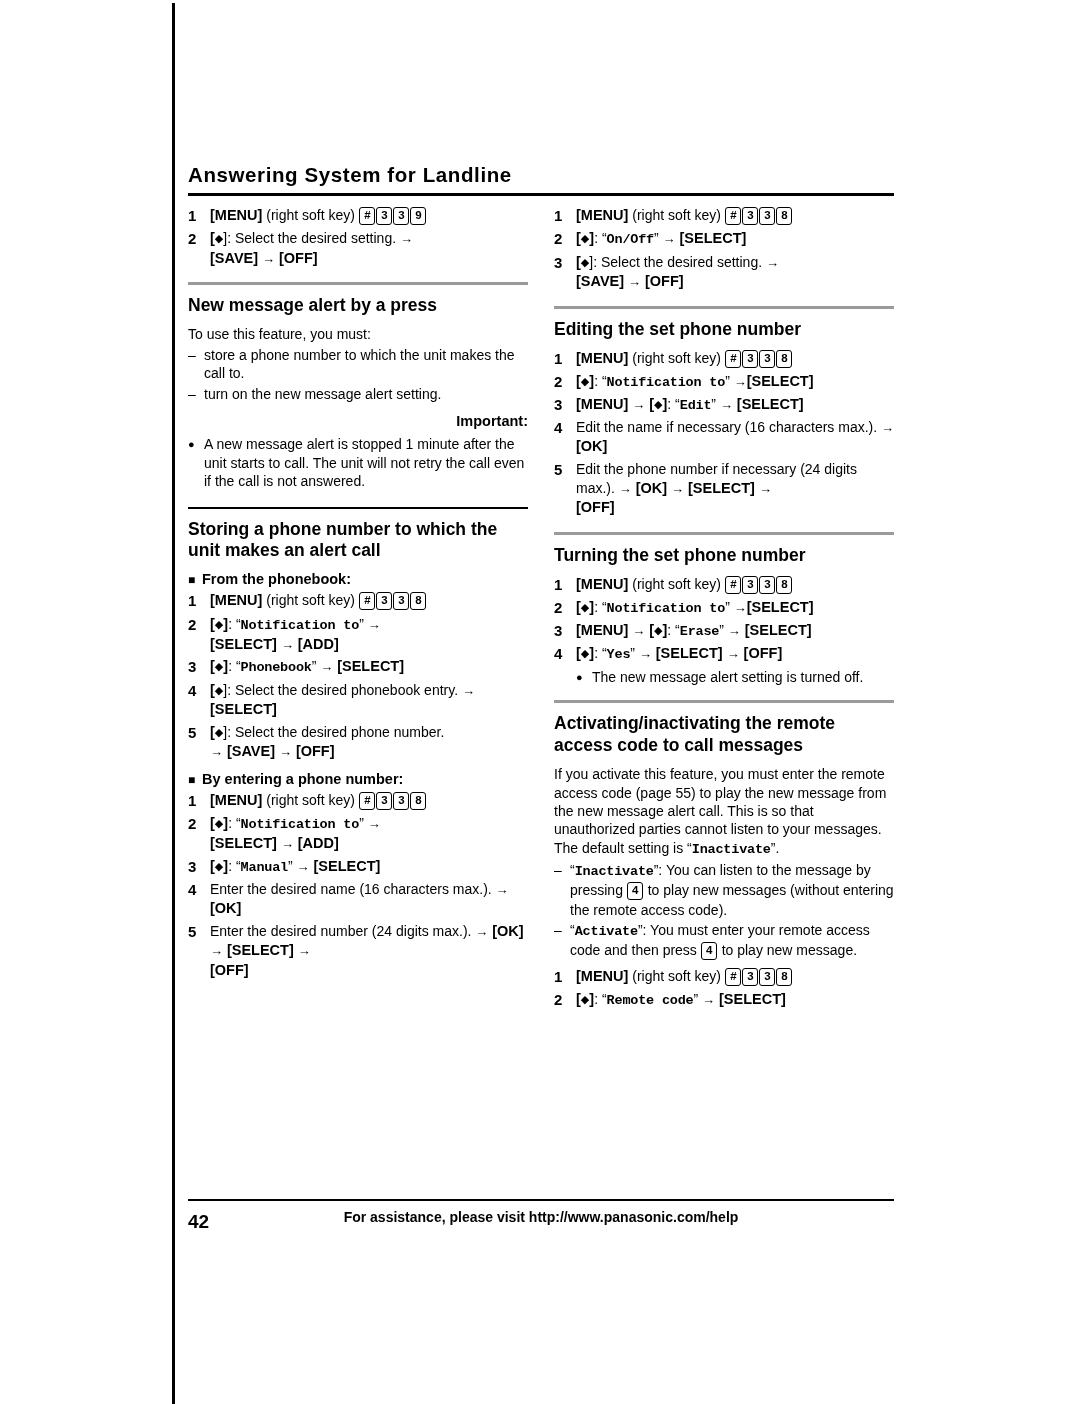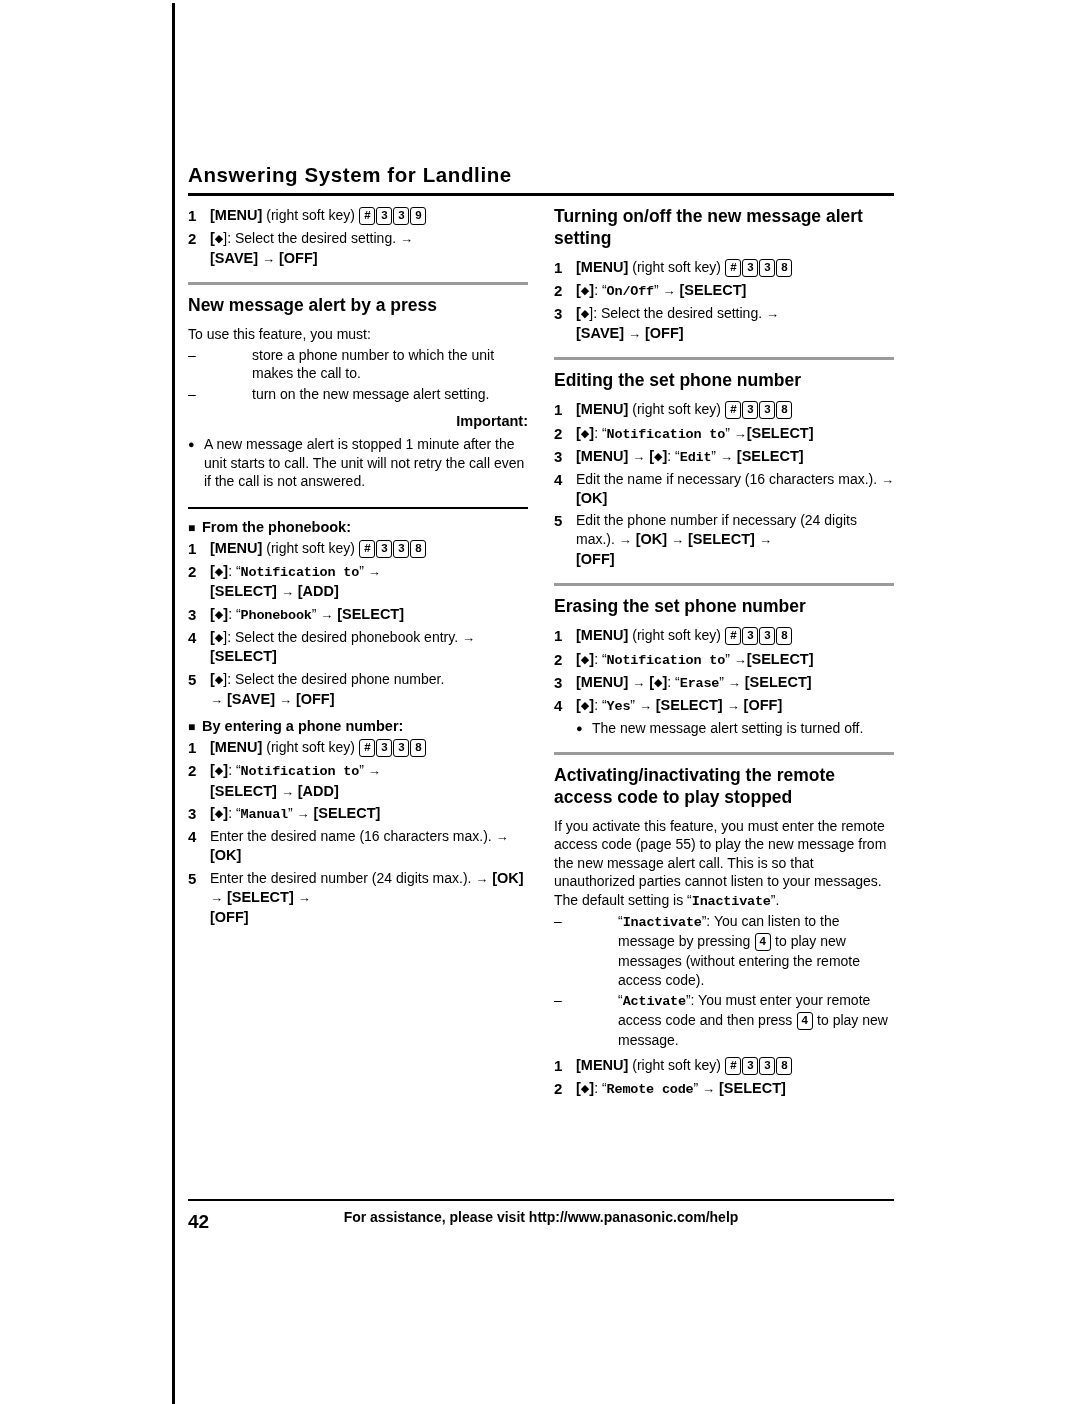--- a/index.html
+++ b/index.html
@@ -108,21 +108,20 @@
   .dash .d {
     width: 16px;
     flex: 0 0 16px;
     font-size: 14px;
     line-height: 1.32;
   }
   .dash .t {
     font-size: 14px;
     line-height: 1.32;
     flex: 1;
-    margin-left: 48px;
   }
   
   .bullet {
     display: flex;
     margin-bottom: 2px;
   }
   .bullet .b {
     width: 16px;
     flex: 0 0 16px;
     font-size: 11px;
@@ -257,20 +256,21 @@
 
 
         <h3 class="sub">Important:</h3>
         <div class="bullet">
           <div class="b">●</div>
           <div class="t">A new message alert is stopped 1 minute after the unit starts to call. The unit will not retry the call even if the call is not answered.</div>
         </div>
 
         <div class="rule-black"></div>
 
+        <h2 class="sec">Storing a phone number to which the unit makes an alert call</h2>
 
         <div class="sqhead">
           <div class="sq">■</div>
           <div class="t">From the phonebook:</div>
         </div>
 
         <div class="step">
           <div class="num">1</div>
           <div class="txt">
             <span class="bk">[MENU]</span><span> (right soft key) </span><span class="key">#</span><span class="key">3</span><span class="key">3</span><span class="key">8</span>
@@ -348,21 +348,20 @@
           <div class="txt">
             <span>Enter the desired number (24 digits max.). </span><span class="arrow">→</span> <span class="bk">[OK] </span><span class="arrow">→</span> <span class="bk">[SELECT] </span><span class="arrow">→</span><br>
             <span class="bk">[OFF]</span>
           </div>
         </div>
 
       </div>
 
       <div class="col">
 
-        <h2 class="sec" style="margin-top:0;">Turning on/off the new message alert setting</h2>
 
         <div class="step">
           <div class="num">1</div>
           <div class="txt">
             <span class="bk">[MENU]</span><span> (right soft key) </span><span class="key">#</span><span class="key">3</span><span class="key">3</span><span class="key">8</span>
           </div>
         </div>
 
         <div class="step">
           <div class="num">2</div>
@@ -414,21 +413,21 @@
         <div class="step">
           <div class="num">5</div>
           <div class="txt">
             <span>Edit the phone number if necessary (24 digits max.). </span><span class="arrow">→</span> <span class="bk">[OK] </span><span class="arrow">→</span> <span class="bk">[SELECT] </span><span class="arrow">→</span><br>
             <span class="bk">[OFF]</span>
           </div>
         </div>
 
         <div class="rule-thick"></div>
 
-        <h2 class="sec">Erasing the set phone number</h2>
+        <h2 class="sec">Turning the set phone number</h2>
 
         <div class="step">
           <div class="num">1</div>
           <div class="txt">
             <span class="bk">[MENU]</span><span> (right soft key) </span><span class="key">#</span><span class="key">3</span><span class="key">3</span><span class="key">8</span>
           </div>
         </div>
 
         <div class="step">
           <div class="num">2</div>
@@ -451,21 +450,21 @@
           </div>
         </div>
 
         <div class="bullet" style="margin-left:22px;">
           <div class="b">●</div>
           <div class="t">The new message alert setting is turned off.</div>
         </div>
 
         <div class="rule-thick"></div>
 
-        <h2 class="sec">Activating/inactivating the remote access code to play stopped</h2>
+        <h2 class="sec">Activating/inactivating the remote access code to call messages</h2>
 
         <p class="body">
           <span>If you activate this feature, you must enter the remote access code (page 55) to play the new message from the new message alert call. This is so that unauthorized parties cannot listen to your messages. The default setting is </span>“<span class="mono">Inactivate</span>”<span>.</span>
         </p>
 
         <div class="dash">
           <div class="d">–</div>
           <div class="t">
             “<span class="mono">Inactivate</span>”<span>: You can listen to the message by pressing </span><span class="key">4</span><span> to play new messages (without entering the remote access code).</span>
           </div>

